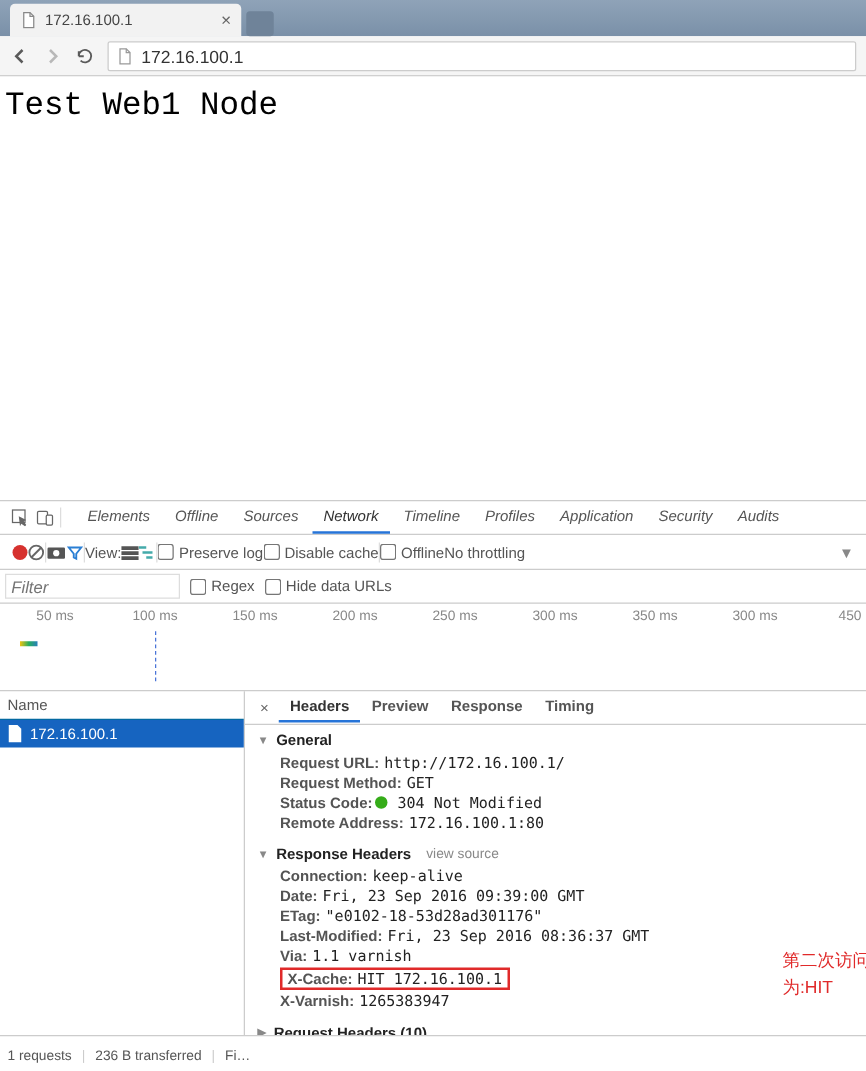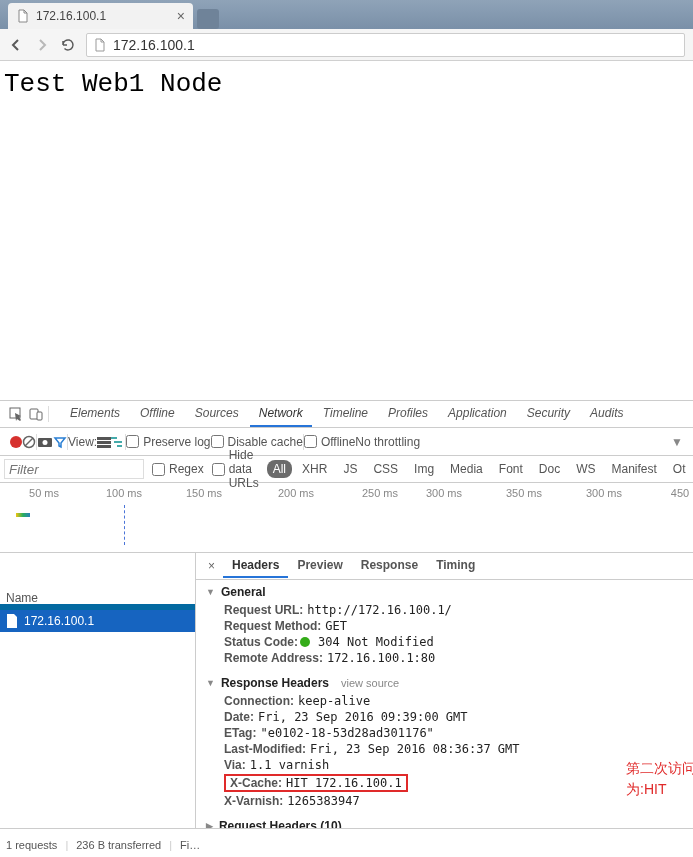--- a/index.html
+++ b/index.html
@@ -43,21 +43,21 @@
 
 .timeline { height: 70px; border-bottom: 1px solid #ccc; position: relative; padding-top: 4px; }
 .tl-ticks { display: flex; color: #888; font-size: 11px; position: relative; height: 18px; }
 .tl-tick { position: absolute; top: 0; transform: translateX(-50%); }
 .tl-body { height: 40px; position: relative; }
 .tl-bar { position: absolute; top: 8px; left: 16px; width: 14px; height: 4px; background: linear-gradient(90deg,#f1c40f,#27ae60,#2980b9); }
 .tl-vline { position: absolute; top: 0; bottom: 0; left: 124px; width: 1px; border-left: 1px dashed #4a74d8; }
 
 .dt-split { display: flex; height: 275px; }
 .req-list { width: 196px; border-right: 1px solid #ccc; }
-.req-list-hdr { height: 23px; border-bottom: 6px solid #0369a1; padding: 4px 6px; color: #555; margin-top: 34px; }
+.req-list-hdr { height: 23px; border-bottom: 1px solid #0369a1; padding: 4px 6px; color: #555; }
 .req-item { height: 22px; background: #1664c0; color: #fff; display: flex; align-items: center; padding: 0 6px; gap: 6px; font-size: 12px; }
 .detail-pane { flex: 1; overflow: hidden; position: relative; }
 .detail-tabs { height: 27px; border-bottom: 1px solid #ccc; display: flex; align-items: center; padding-left: 6px; gap: 2px; }
 .dtl-close { padding: 0 6px; color: #666; cursor: pointer; }
 .dtab { padding: 4px 9px; color: #555; cursor: pointer; font-weight: bold; }
 .dtab.active { color: #333; border-bottom: 2px solid #2674d8; }
 
 .section { padding: 5px 8px 5px 10px; }
 .section-hdr { font-weight: bold; color: #222; display: flex; align-items: center; gap: 6px; margin-bottom: 3px; }
 .section-hdr .tri { color: #888; font-size: 9px; }
@@ -212,42 +212,29 @@
   <div class="dt-filter-bar">
     <input class="filter-input" placeholder="Filter" style="">
     <label class="chk">
         <input type="checkbox" style="">
         <span>Regex</span>
       </label>
     <label class="chk">
         <input type="checkbox" style="">
         <span>Hide data URLs</span>
       </label>
-    <div class="type-list" id="type-list">
-        <span class="type-pill active">All</span>
-        <span class="type-pill">XHR</span>
-        <span class="type-pill">JS</span>
-        <span class="type-pill">CSS</span>
-        <span class="type-pill">Img</span>
-        <span class="type-pill">Media</span>
-        <span class="type-pill">Font</span>
-        <span class="type-pill">Doc</span>
-        <span class="type-pill">WS</span>
-        <span class="type-pill">Manifest</span>
-        <span class="type-pill">Ot</span>
-      </div>
   </div>
 
   <div class="timeline">
     <div class="tl-ticks" id="tl-ticks">
         <span class="tl-tick" style="left: 44px;">50 ms</span>
         <span class="tl-tick" style="left: 124px;">100 ms</span>
         <span class="tl-tick" style="left: 204px;">150 ms</span>
-        <span class="tl-tick" style="left: 296px;">200 ms</span>
-        <span class="tl-tick" style="left: 380px;">250 ms</span>
+        <span class="tl-tick" style="left: 284px;">200 ms</span>
+        <span class="tl-tick" style="left: 364px;">250 ms</span>
         <span class="tl-tick" style="left: 444px;">300 ms</span>
         <span class="tl-tick" style="left: 524px;">350 ms</span>
         <span class="tl-tick" style="left: 604px;">300 ms</span>
         <span class="tl-tick" style="left: 680px;">450</span>
       </div>
     <div class="tl-body">
       <div class="tl-bar"></div>
       <div class="tl-vline"></div>
     </div>
   </div>

